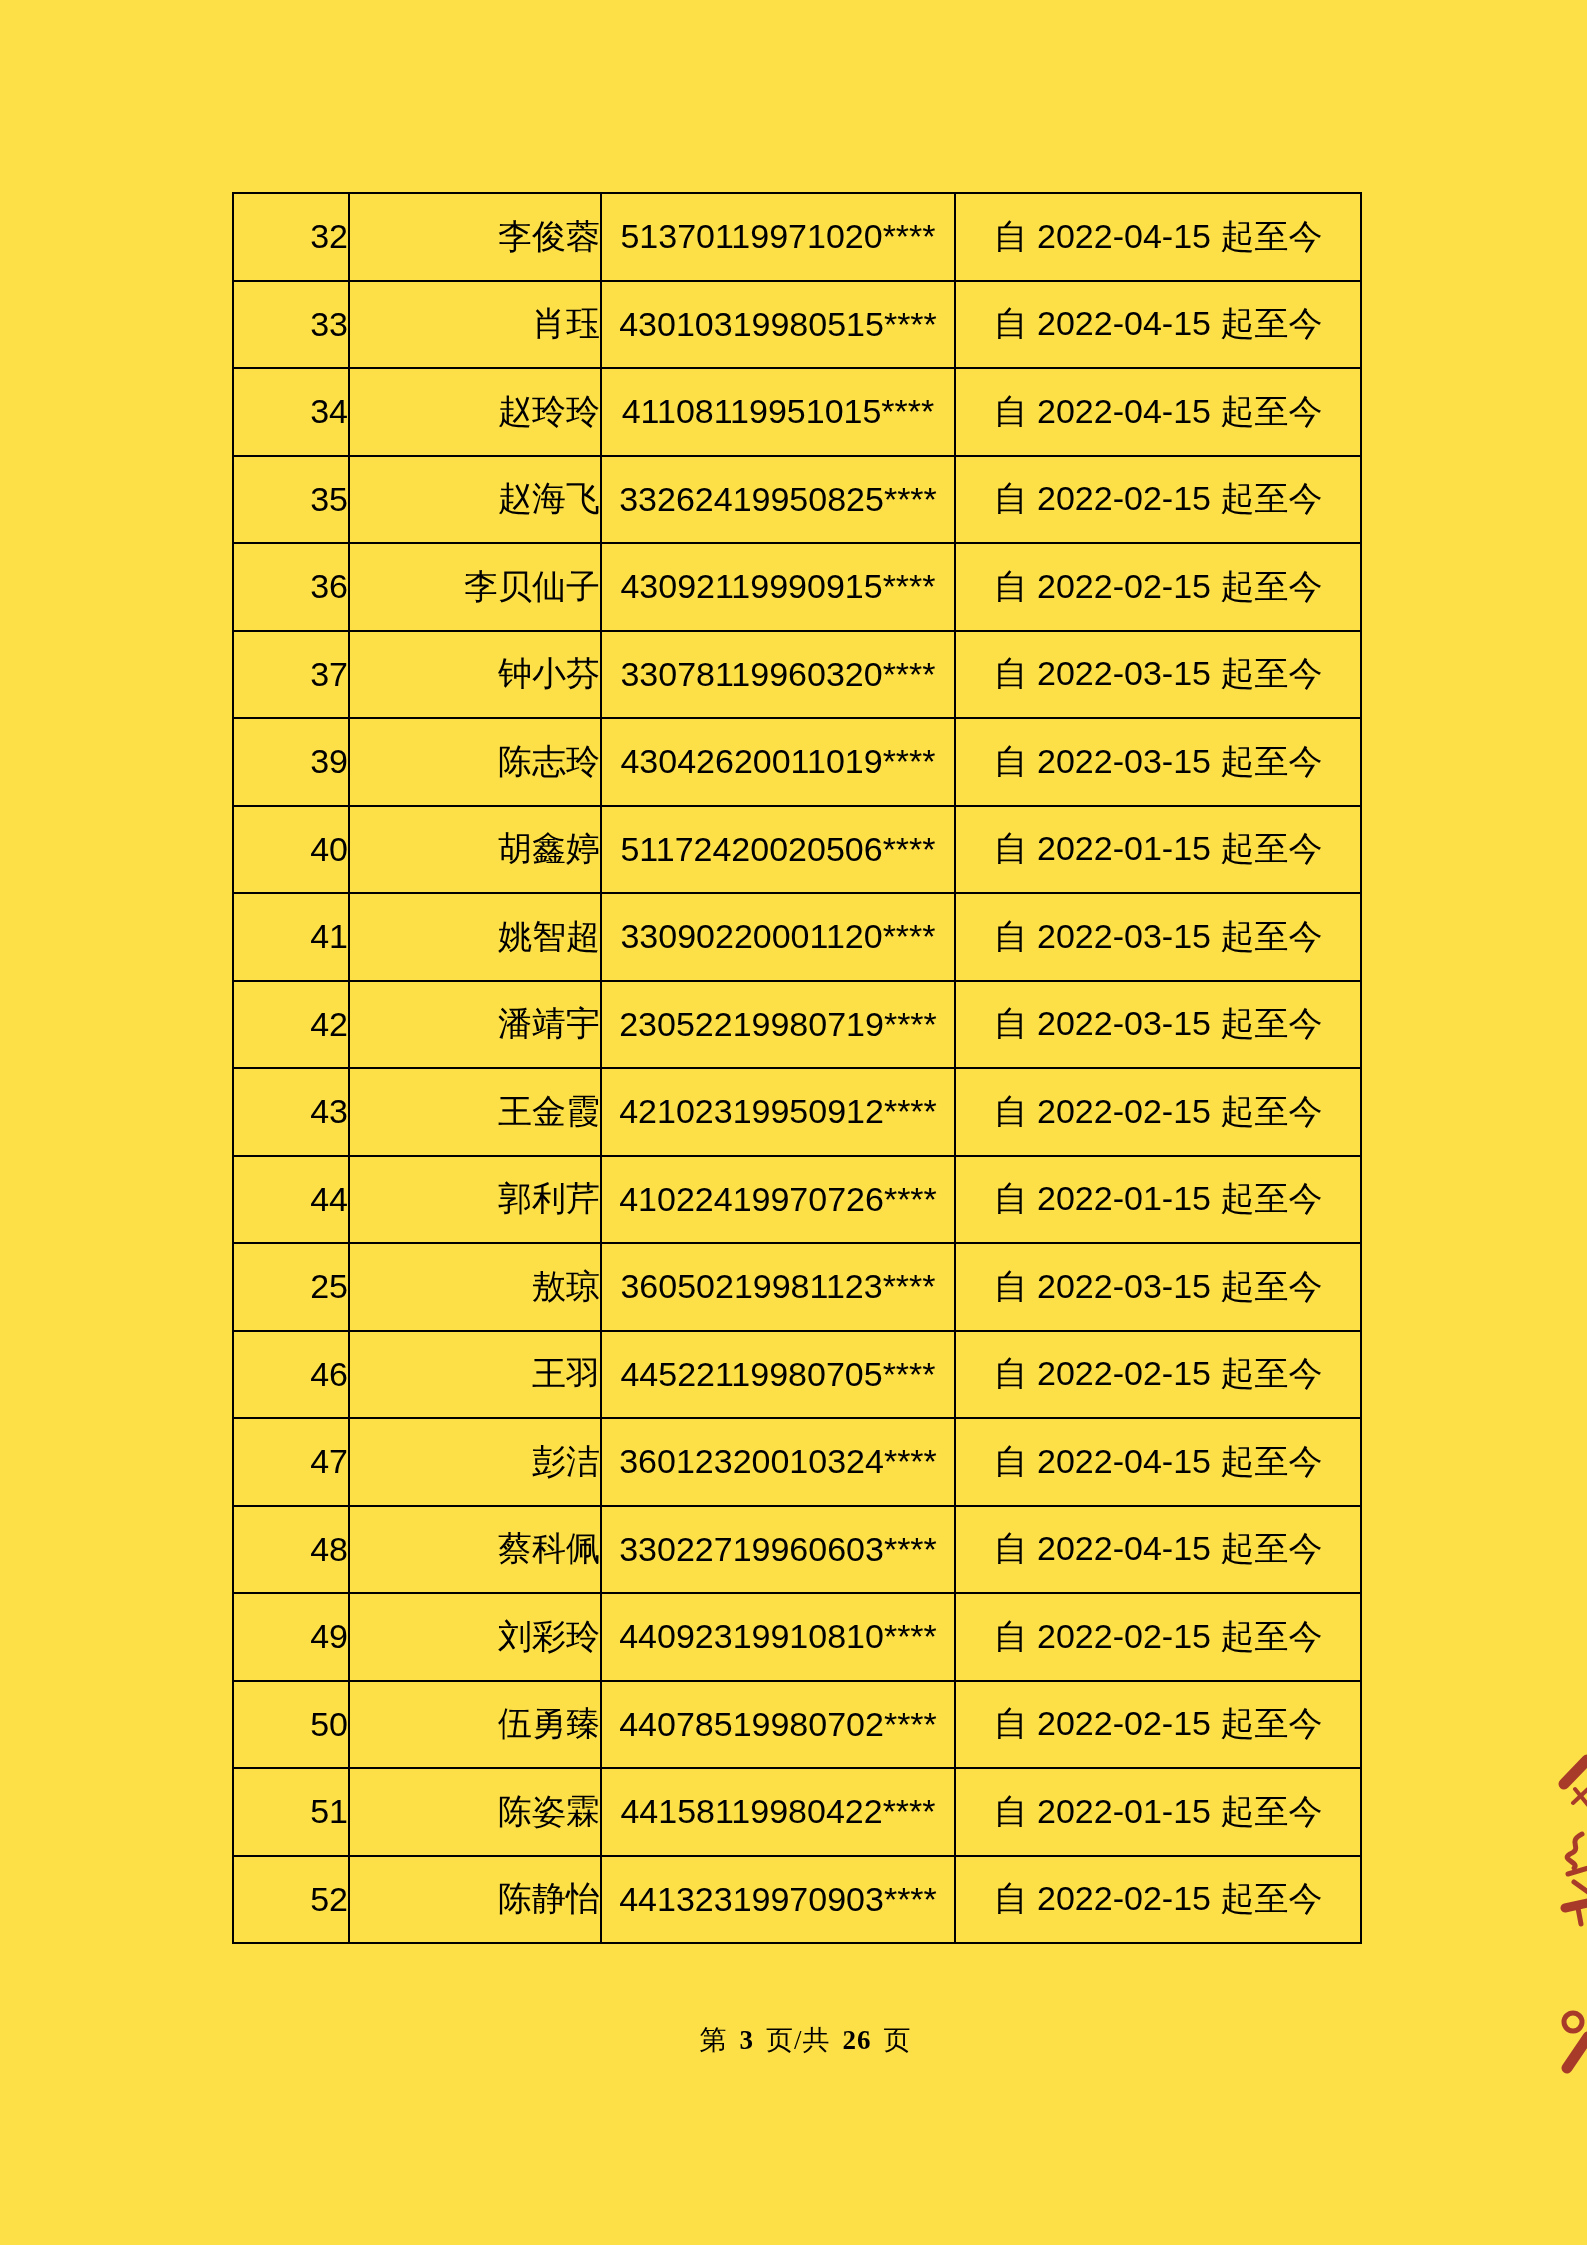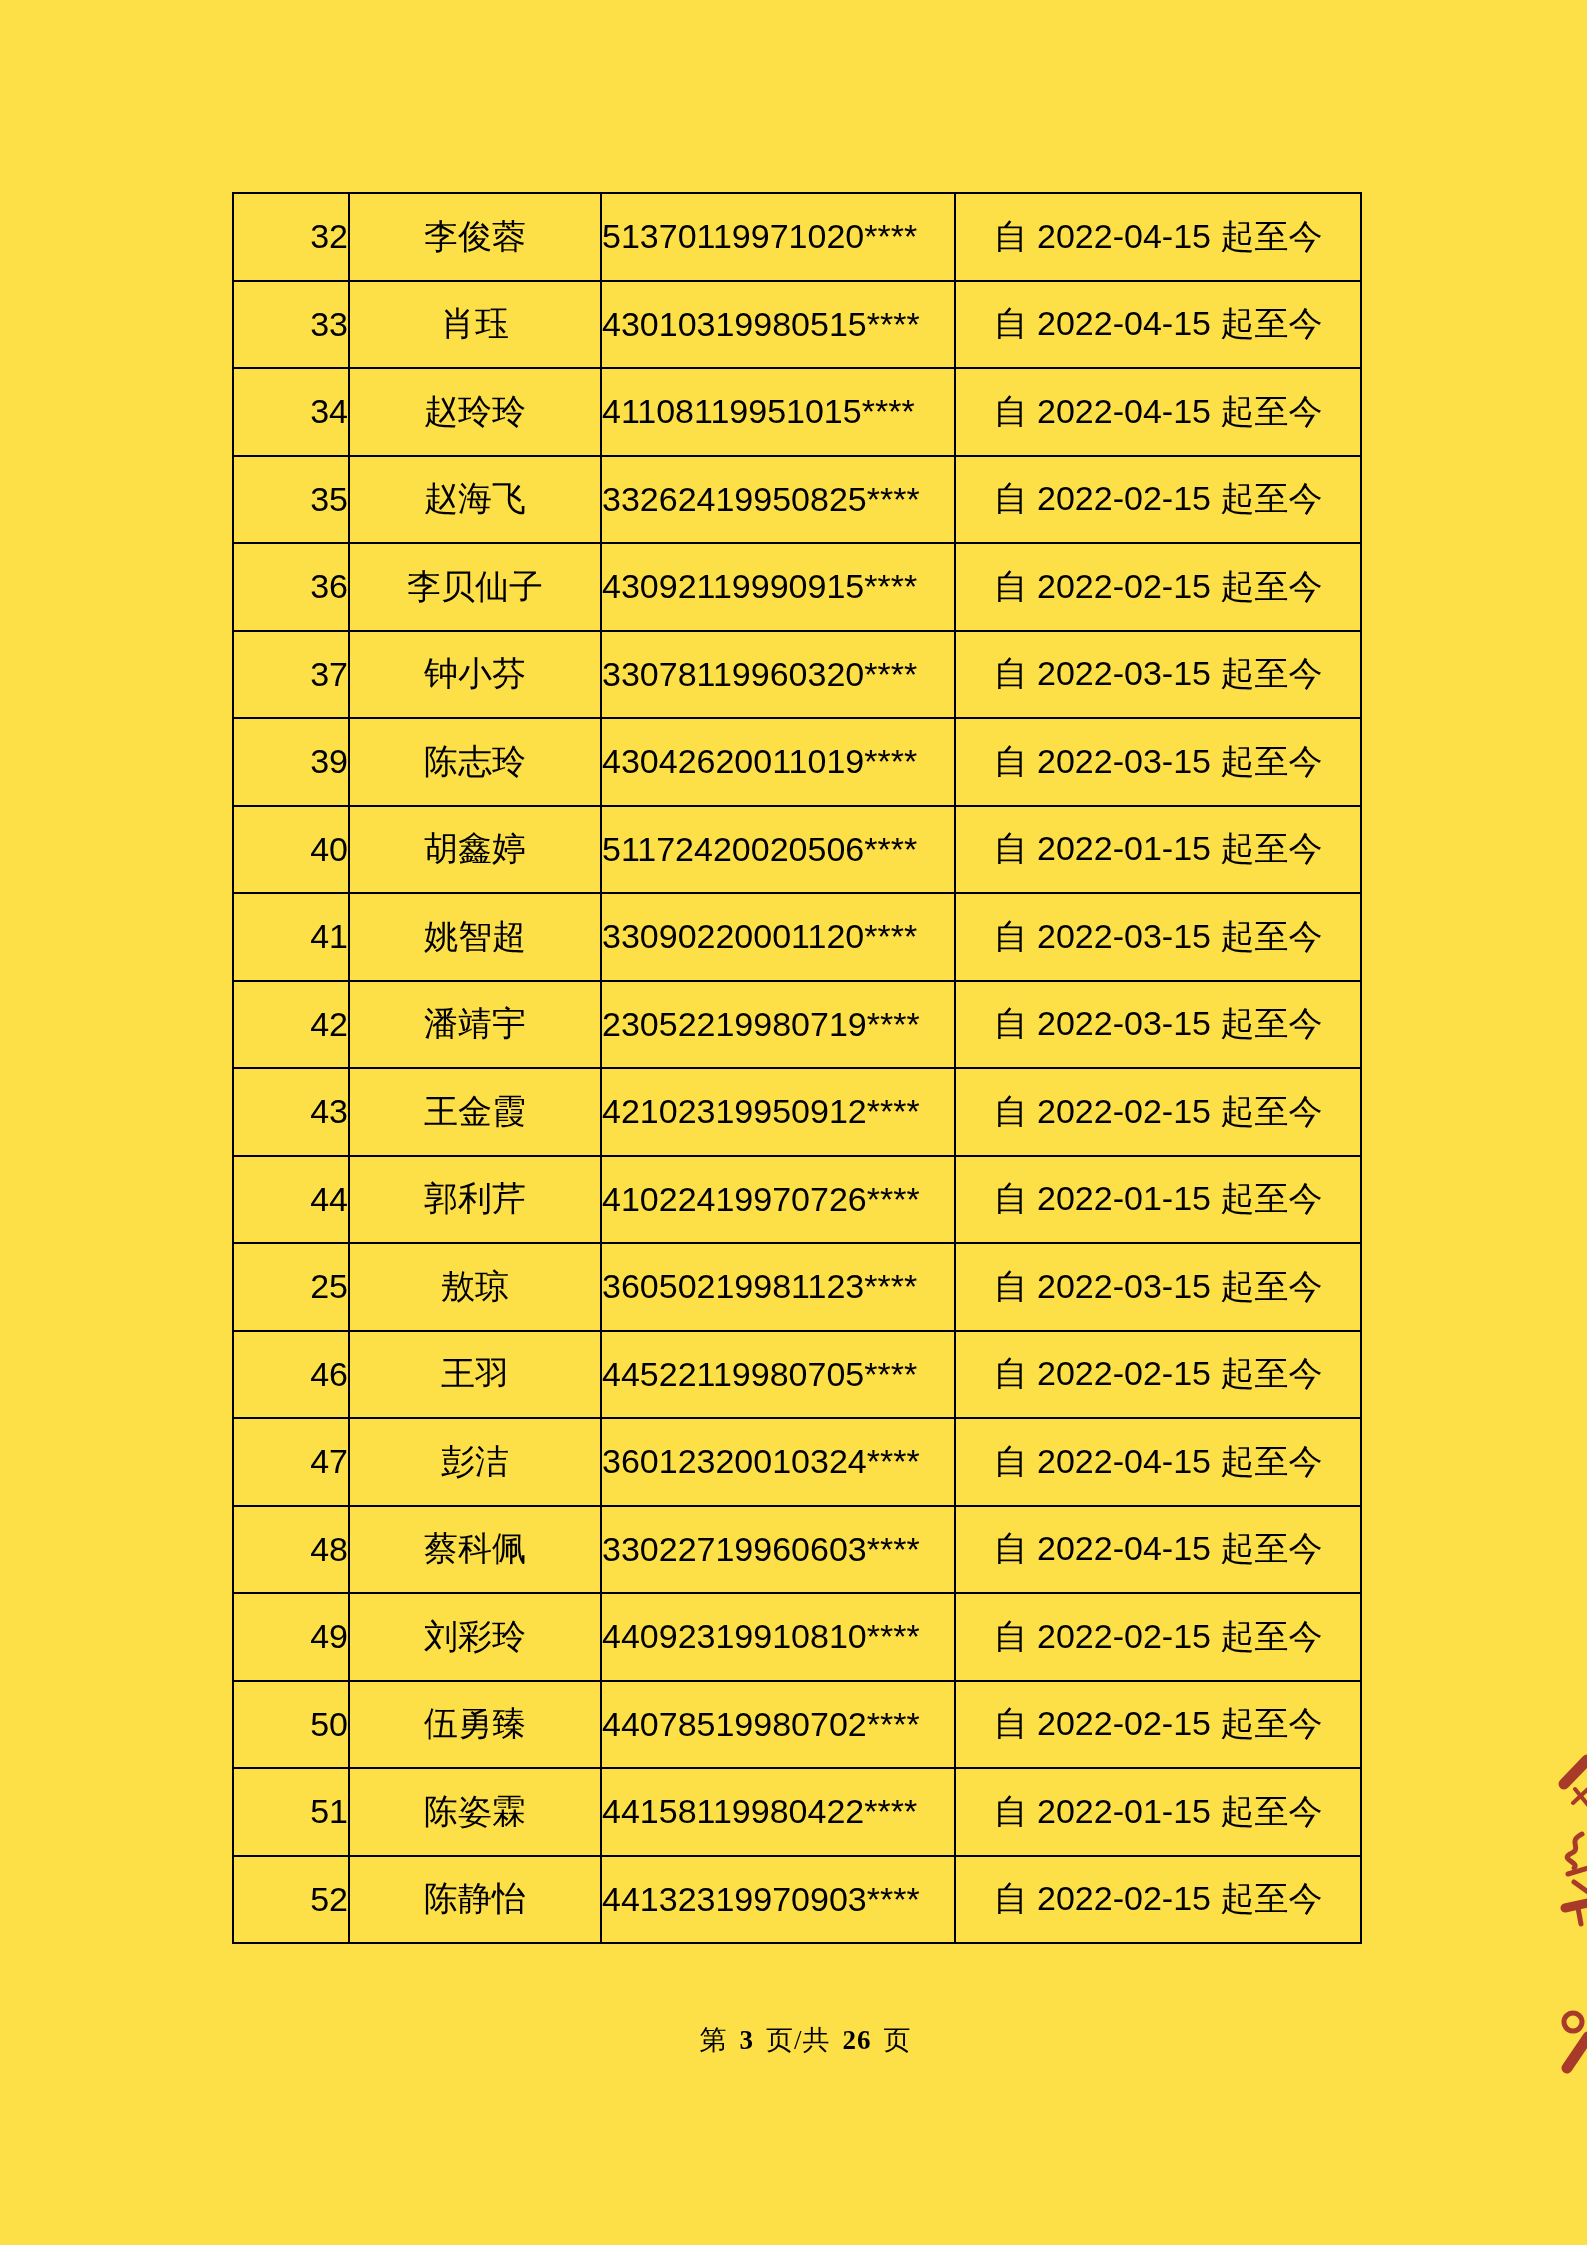--- a/index.html
+++ b/index.html
@@ -23,22 +23,22 @@
   table.roster td {
     border:2px solid #000;
     height:85.5px;
     font-size:34px;
     padding:0;
     vertical-align:middle;
     white-space:nowrap;
     overflow:hidden;
   }
   td.c-num    { width:114px; text-align:right;  padding-right:15px; }
-  td.c-name   { width:250px; text-align:center;   padding-left:15px;  }
-  td.c-id     { width:352px; text-align:left;   padding-left:13px;  }
+  td.c-name   { width:250px; text-align:right;   padding-left:15px;  }
+  td.c-id     { width:352px; text-align:center;   padding-left:13px;  }
   td.c-period { width:404px; text-align:center; padding-left:56px; font-size:33px; }
   .footer {
     position:absolute;
     top:2022px; left:12px; width:100%;
     text-align:center;
     font-family:"Liberation Serif","DejaVu Serif",serif;
     font-size:27px;
     letter-spacing:1px;
   }
   .footer span { margin:0 6px; }

